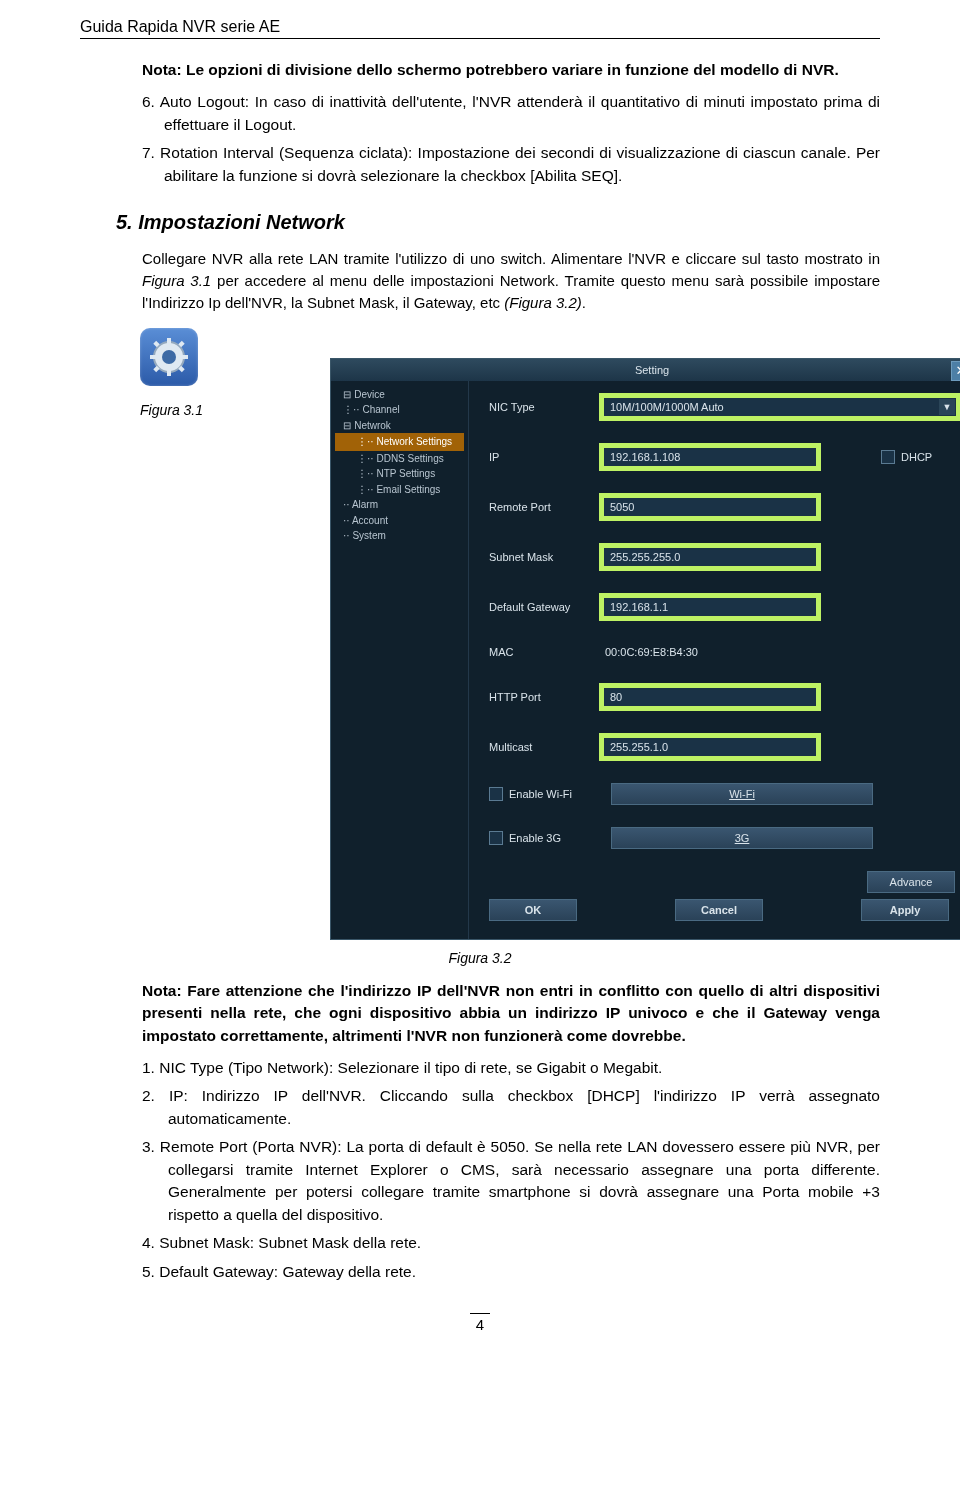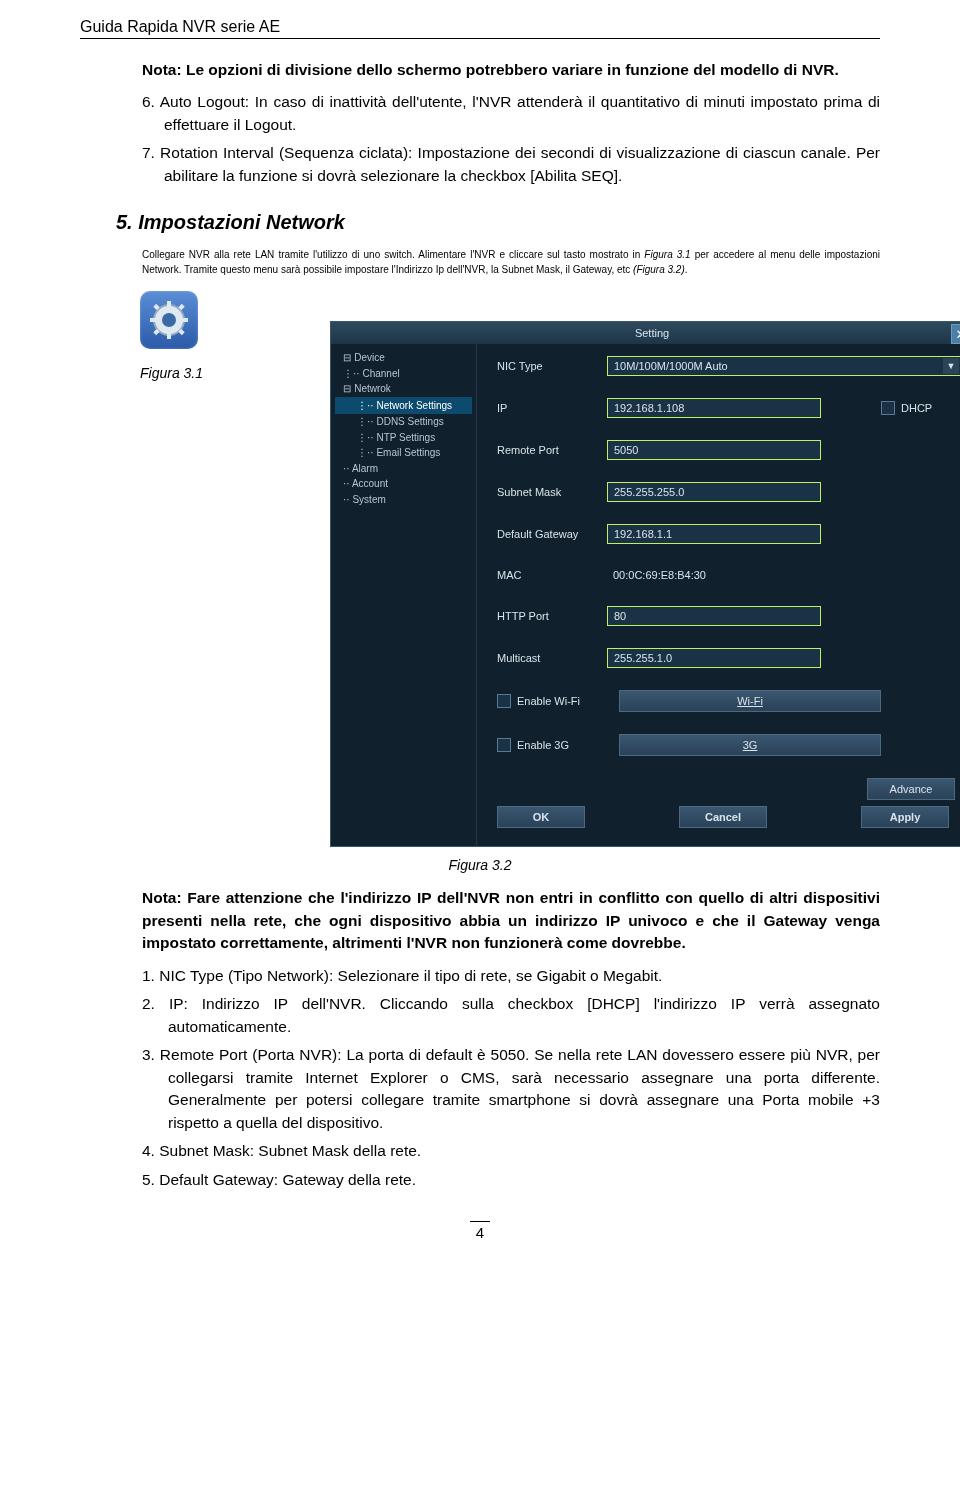--- a/index.html
+++ b/index.html
@@ -50,21 +50,21 @@
     padding-left: 26px;
     text-indent: -26px;
   }
   .h2 {
     font-size: 20px;
     font-style: italic;
     font-weight: bold;
     margin: 24px 0 14px 36px;
   }
   .body-text {
-    font-size: 10px;
+    font-size: 15px;
     line-height: 1.45;
     text-align: justify;
     margin: 0 0 14px 62px;
   }
   .icon-caption-row {
     display: flex;
     align-items: center;
     margin: 12px 0 0 60px;
     gap: 34px;
   }
@@ -127,41 +127,41 @@
     width: 150px;
     padding: 6px 4px;
     border-right: 1px solid #23384a;
     font-size: 10px;
     line-height: 1.55;
     color: #b8c5d0;
   }
   .sw-tree .lvl1 { padding-left: 8px; }
   .sw-tree .lvl2 { padding-left: 22px; }
   .sw-tree .sel {
-    background: #0c4a6e;
+    background: #a16207;
     color: #fff;
     padding: 1px 4px 1px 22px;
     margin-left: 0;
   }
   .sw-form {
     flex: 1;
     padding: 12px 12px 8px 20px;
   }
   .sw-row {
     display: flex;
     align-items: center;
     margin-bottom: 22px;
   }
   .sw-label {
     width: 110px;
     font-size: 11px;
   }
   .sw-input {
     background: #1a3246;
-    border: 1px solid #bef264;
+    border: 5px solid #bef264;
     color: #d9e3ea;
     height: 18px;
     padding: 0 6px;
     font-size: 11px;
     width: 200px;
     display: flex;
     align-items: center;
   }
   .sw-select {
     width: 340px;

